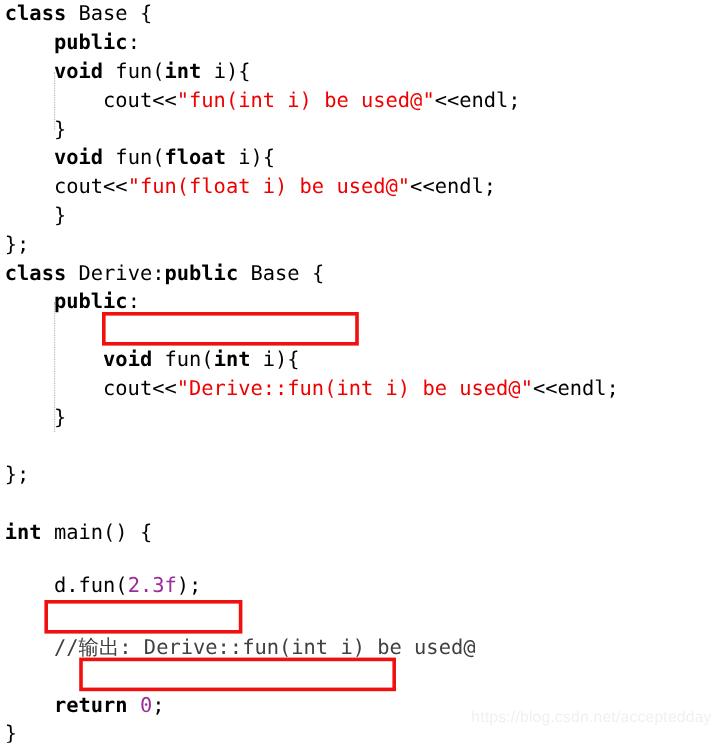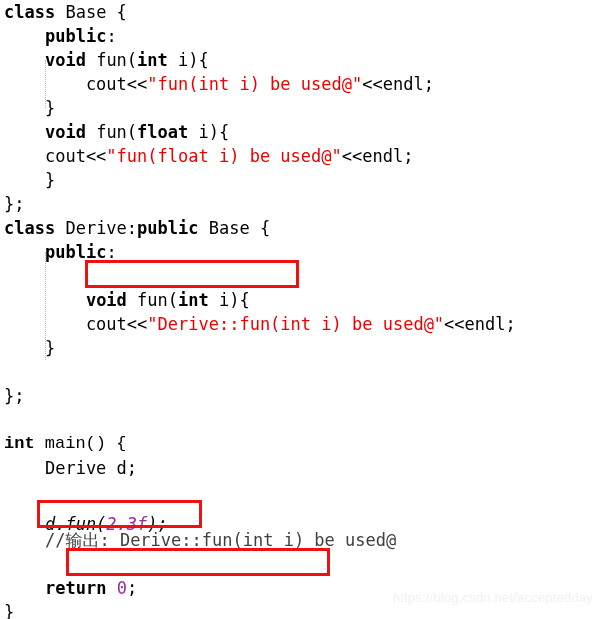--- a/index.html
+++ b/index.html
@@ -105,26 +105,25 @@
   <div class="line" style="top:312px; left:4px;"><span class="pln">        cout&lt;&lt;</span><span class="str">"Derive::fun(int i) be used@"</span><span class="pln">&lt;&lt;endl;</span></div>
 
   <div class="line" style="top:336px; left:4px;"><span class="pln">    }</span></div>
 
   <div class="line" style="top:360px; left:4px;"><span class="pln"> </span></div>
 
   <div class="line" style="top:384px; left:4px;"><span class="pln">};</span></div>
 
   <div class="line" style="top:408px; left:4px;"><span class="pln"> </span></div>
 
-  <div class="line" style="top:432px; left:4px;font-family:Liberation Mono, monospace;"><span class="kw">int</span><span class="pln"> main() {</span></div>
-
-  <div class="line" style="top:456px; left:4px;"><span class="pln">    Derive d;</span></div>
+  <div class="line" style="top:432px; left:4px;"><span class="kw">int</span><span class="pln"> main() {</span></div>
 
 
-  <div class="line" style="top:512px; left:4px;font-style:italic;"><span class="pln">    d.fun(</span><span class="num">2.3f</span><span class="pln">);</span></div>
+
+  <div class="line" style="top:476px; left:4px;"><span class="pln">    d.fun(</span><span class="num">2.3f</span><span class="pln">);</span></div>
 
   <div class="line" style="top:528px; left:4px;"><span class="pln">    </span><span class="cmt">//输出: Derive::fun(int i) be used@</span></div>
 
   <div class="line" style="top:552px; left:4px;"><span class="pln">    </span></div>
 
   <div class="line" style="top:576px; left:4px;"><span class="pln">    </span><span class="kw">return</span><span class="pln"> </span><span class="num">0</span><span class="pln">;</span></div>
 
   <div class="line" style="top:600px; left:4px;"><span class="pln">}</span></div>
 
   <div class="redbox" style="left:85px; top:260px; width:214px; height:28px;"></div>

